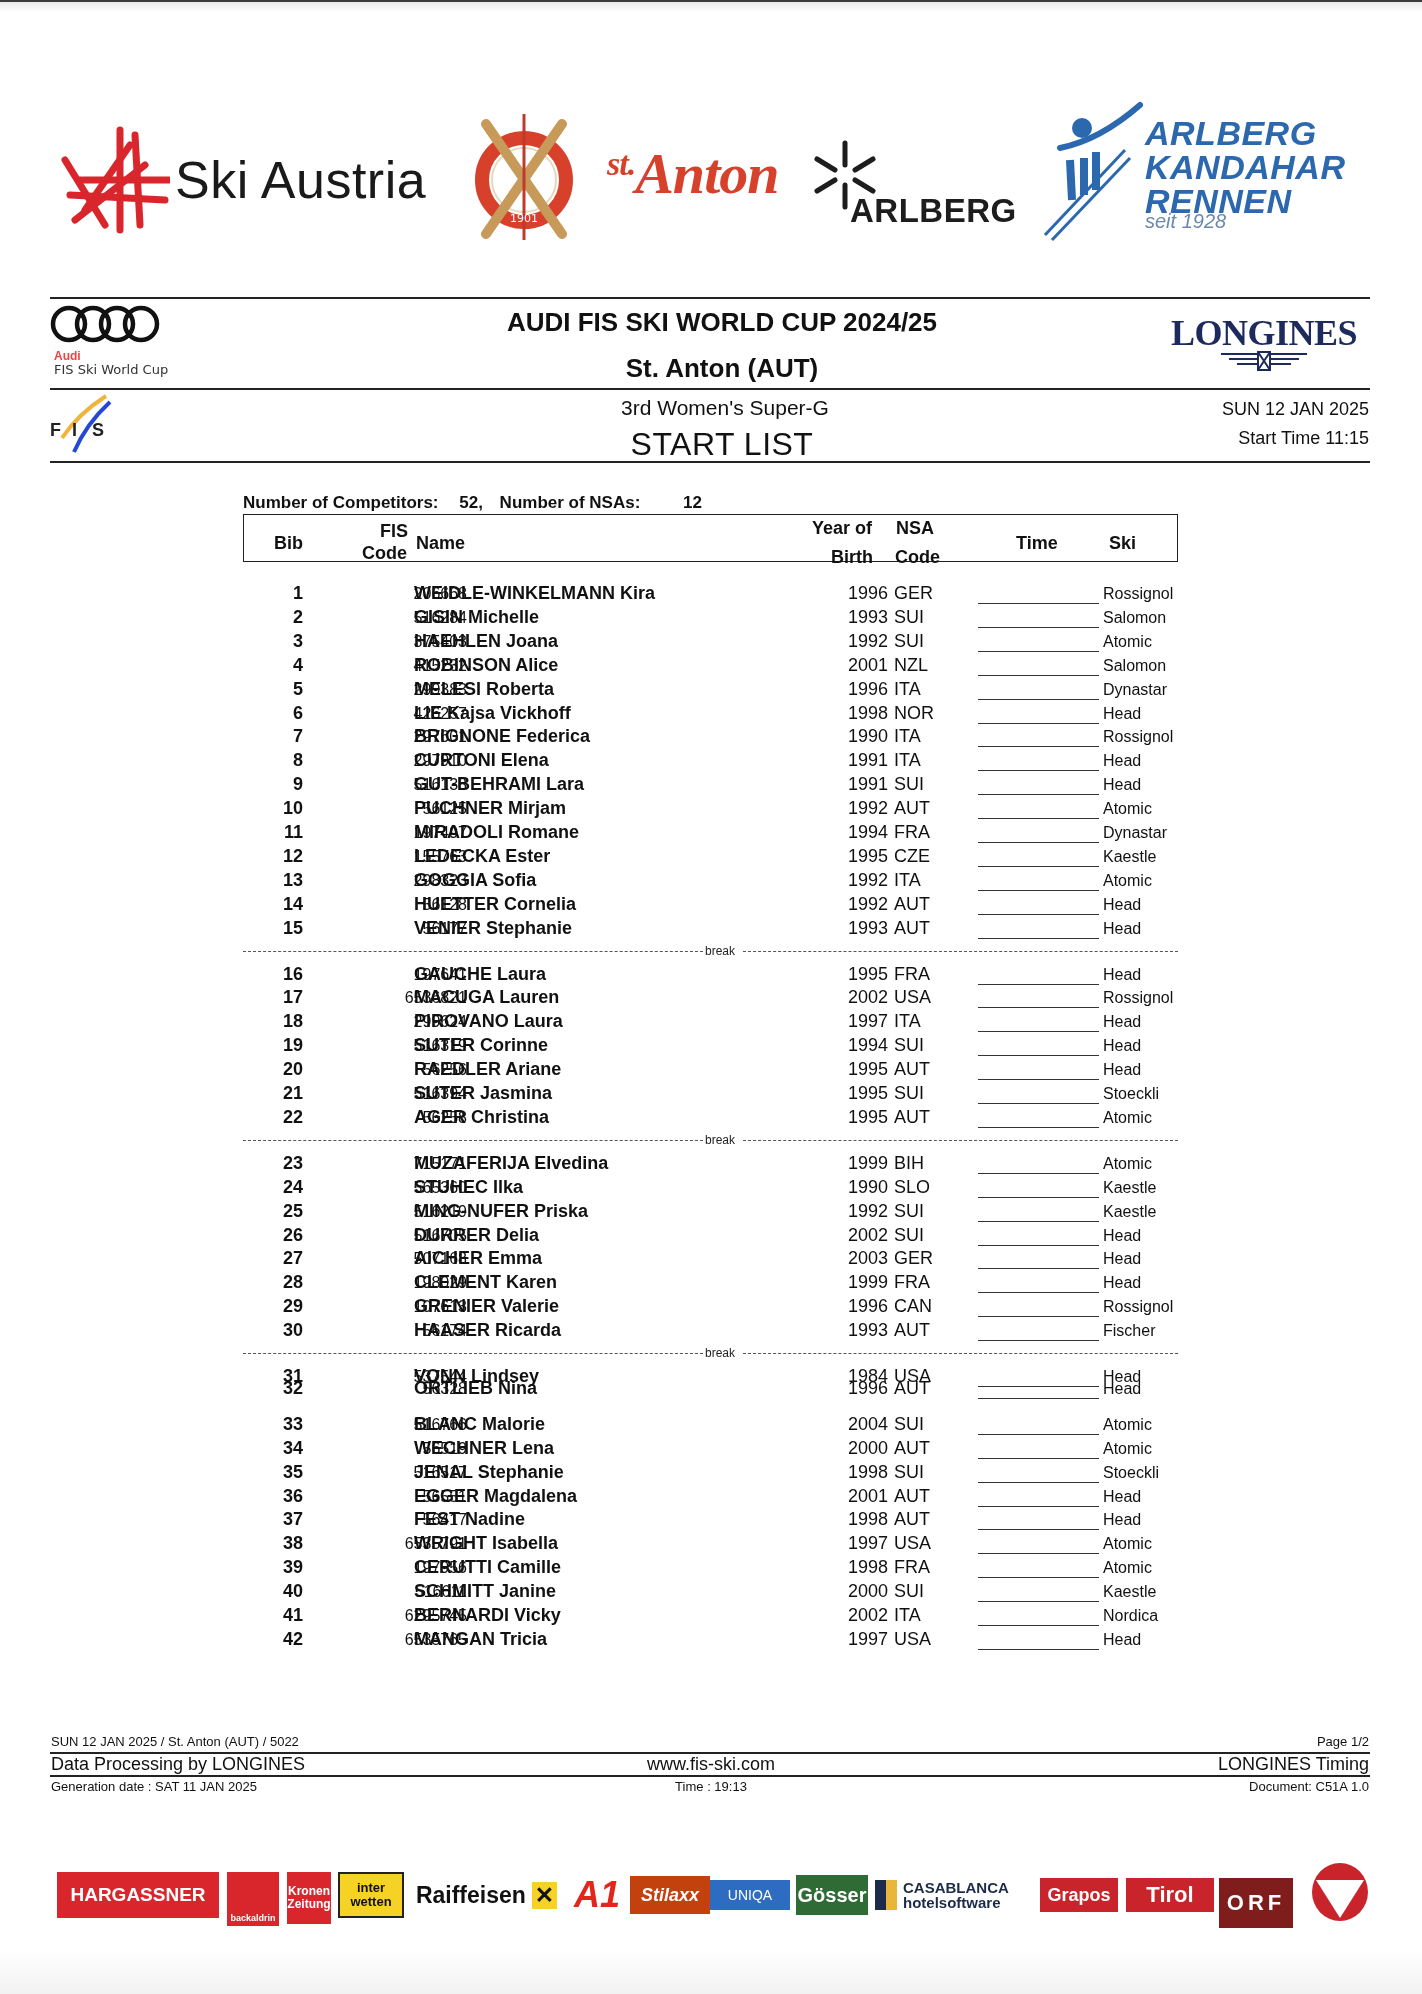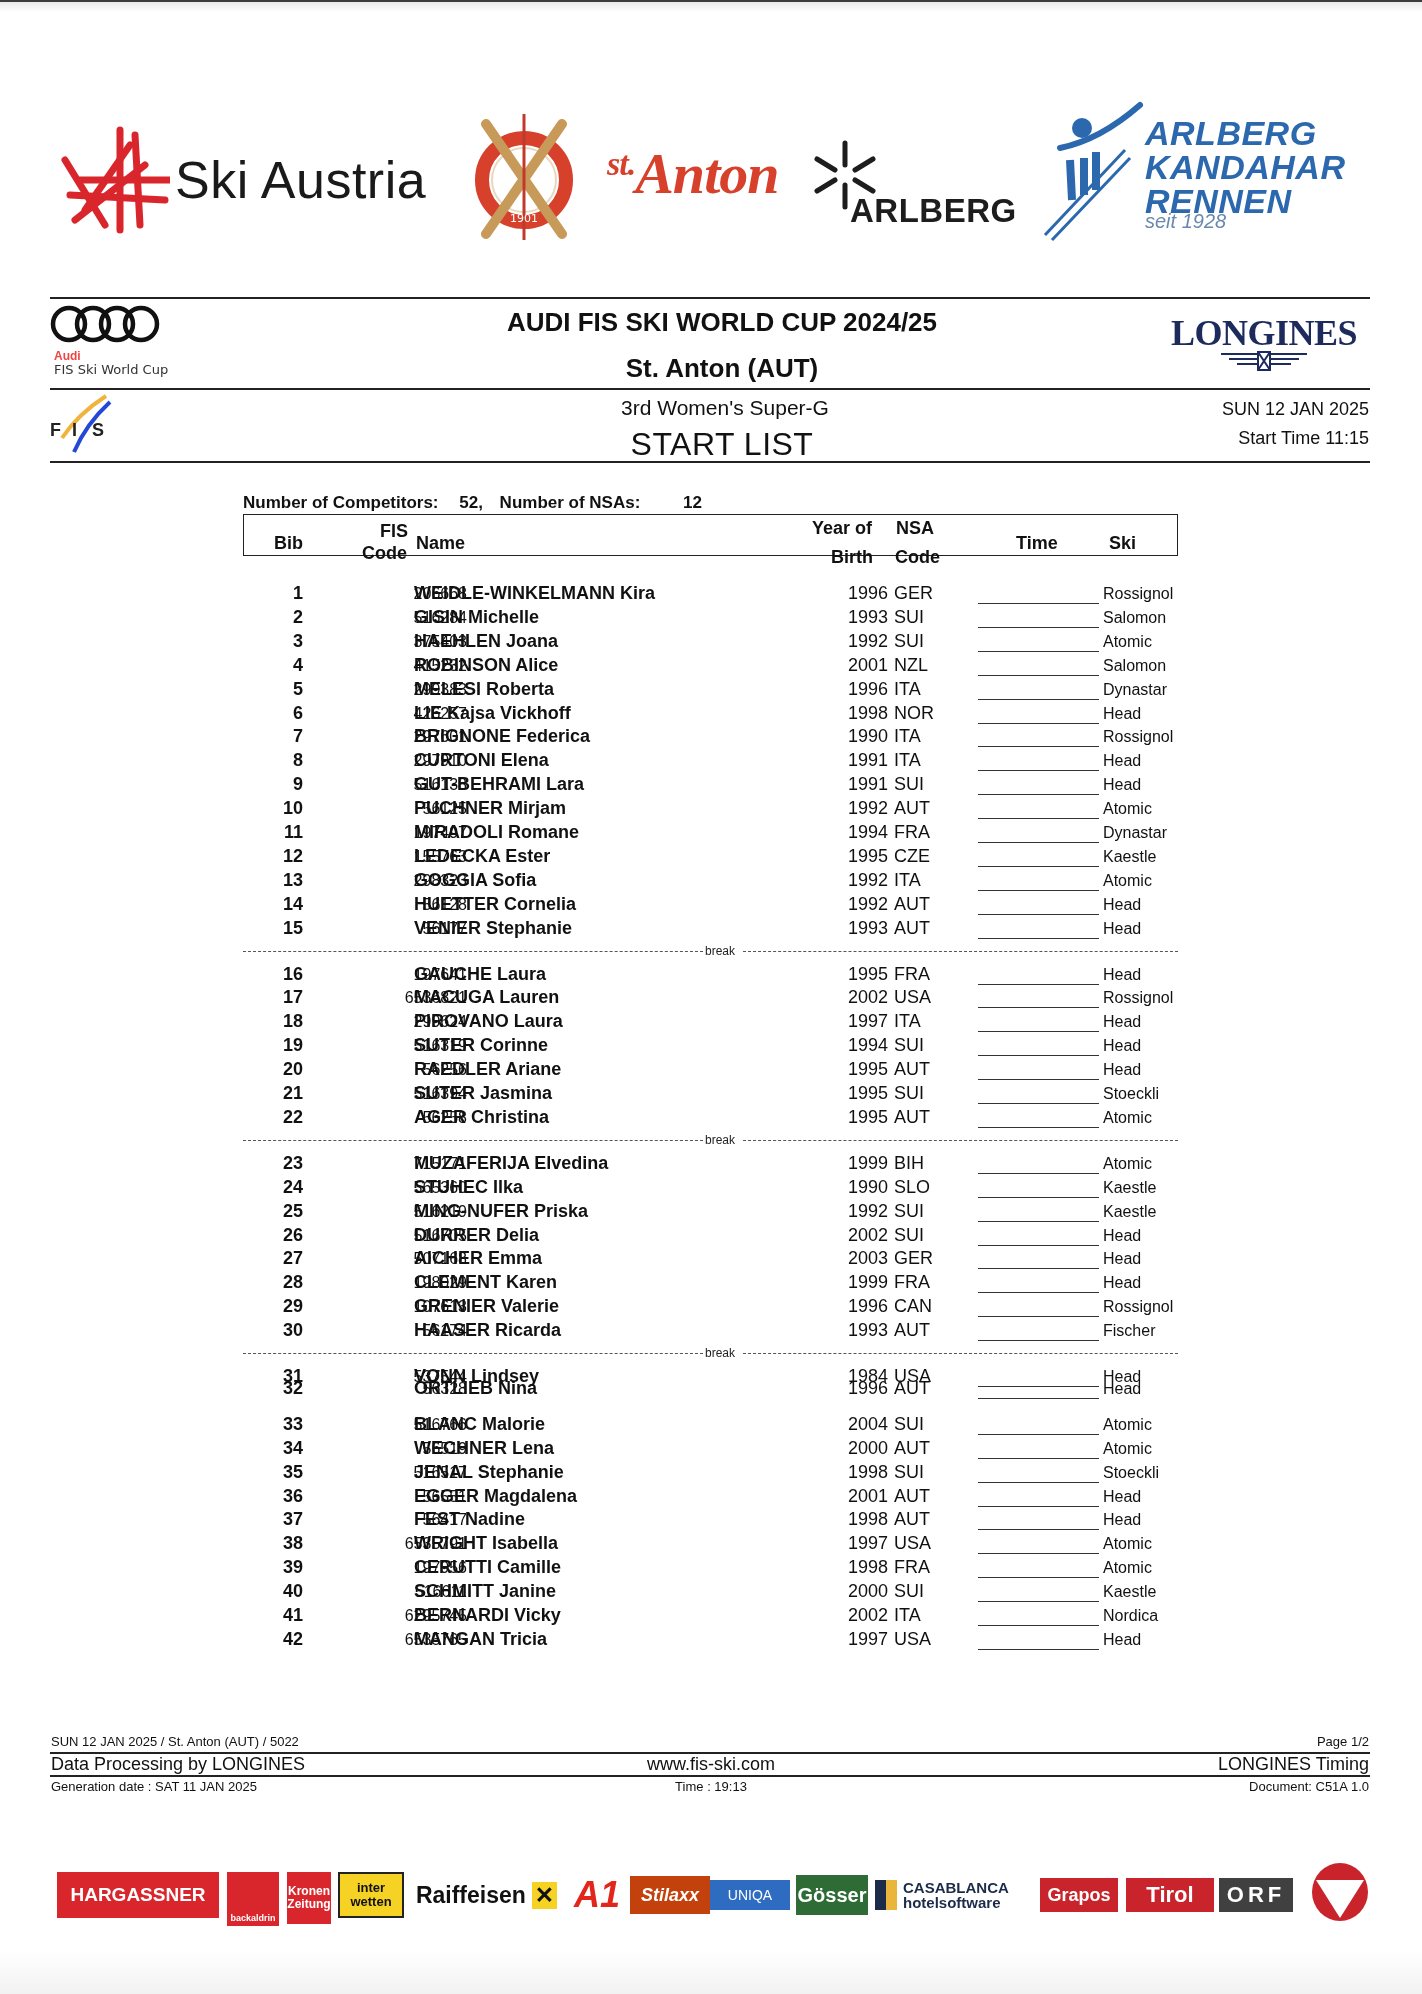--- a/index.html
+++ b/index.html
@@ -35,21 +35,21 @@
   .longines { position: absolute; left: 1164px; top: 312px; width: 200px; height: 62px; }
   .longines .word { position: absolute; left: 0; top: 0; width: 200px; text-align: center; font-family: "Liberation Serif", serif; font-weight: bold; font-size: 36px; color: #1c2a5c; letter-spacing: -0.5px; }
   .hdr-date { position: absolute; right: 53px; top: 399px; font-size: 18px; }
   .hdr-start { position: absolute; right: 53px; top: 428px; font-size: 18px; }
 
   
   .counts { position: absolute; left: 243px; top: 493px; font-size: 17px; font-weight: bold; }
   .counts span { display: inline-block; }
 
   
-  .thead-box { position: absolute; left: 243px; top: 514px; width: 935px; height: 42px; border: 1.5px solid #222; }
+  .thead-box { position: absolute; left: 243px; top: 514px; width: 935px; height: 48px; border: 1.5px solid #222; }
   .th { position: absolute; font-weight: bold; font-size: 18px; }
 
   
   .row { position: absolute; left: 243px; width: 935px; height: 24px; font-size: 18px; }
   .row .bib { position: absolute; left: 0; width: 60px; text-align: right; font-weight: bold; }
   .row .code { position: absolute; left: 60px; width: 164px; text-align: right; font-size: 16px; top: 2px; }
   .row .name { position: absolute; left: 171px; font-weight: bold; }
   .row .yob { position: absolute; left: 590px; width: 55px; text-align: right; }
   .row .nsa { position: absolute; left: 651px; }
   .row .time { position: absolute; left: 735px; top: 20px; width: 121px; border-bottom: 1.5px solid #333; height: 1px; }
@@ -629,20 +629,20 @@
 <div class="sp" style="left:875px;width:158px;color:#1c2b4a;font-size:15px;line-height:15px;text-align:left;justify-content:flex-start">
   <span style="display:inline-block;width:22px;height:30px;margin-right:6px;background:linear-gradient(90deg,#1c2b4a 50%,#e9b53a 50%)"></span>
   <span style="width:120px">CASABLANCA hotelsoftware</span>
 </div>
 <div class="sp" style="left:1040px;width:78px;height:34px;top:1878px;background:#c9242b;font-size:18px">
     <span>Grapos</span>
   </div>
 <div class="sp" style="left:1126px;width:88px;height:34px;top:1878px;background:#c9242b;font-size:22px">
     <span>Tirol</span>
   </div>
-<div class="sp" style="left:1219px;width:74px;height:34px;top:1878px;background:#404040;font-size:22px;letter-spacing:4px">
+<div class="sp" style="left:1219px;width:74px;height:50px;top:1878px;background:#7f1d1d;font-size:22px;letter-spacing:4px">
     <span>ORF</span>
   </div>
 <svg style="position:absolute;left:1310px;top:1862px" width="60" height="60" viewBox="0 0 60 60">
   <ellipse cx="30" cy="30" rx="28" ry="29" fill="#c9242b"></ellipse>
   <path d="M6 18 H54 L30 56 Z" fill="#ffffff"></path>
 </svg>
 <div class="bottomshade"></div>
 
 </body></html>

